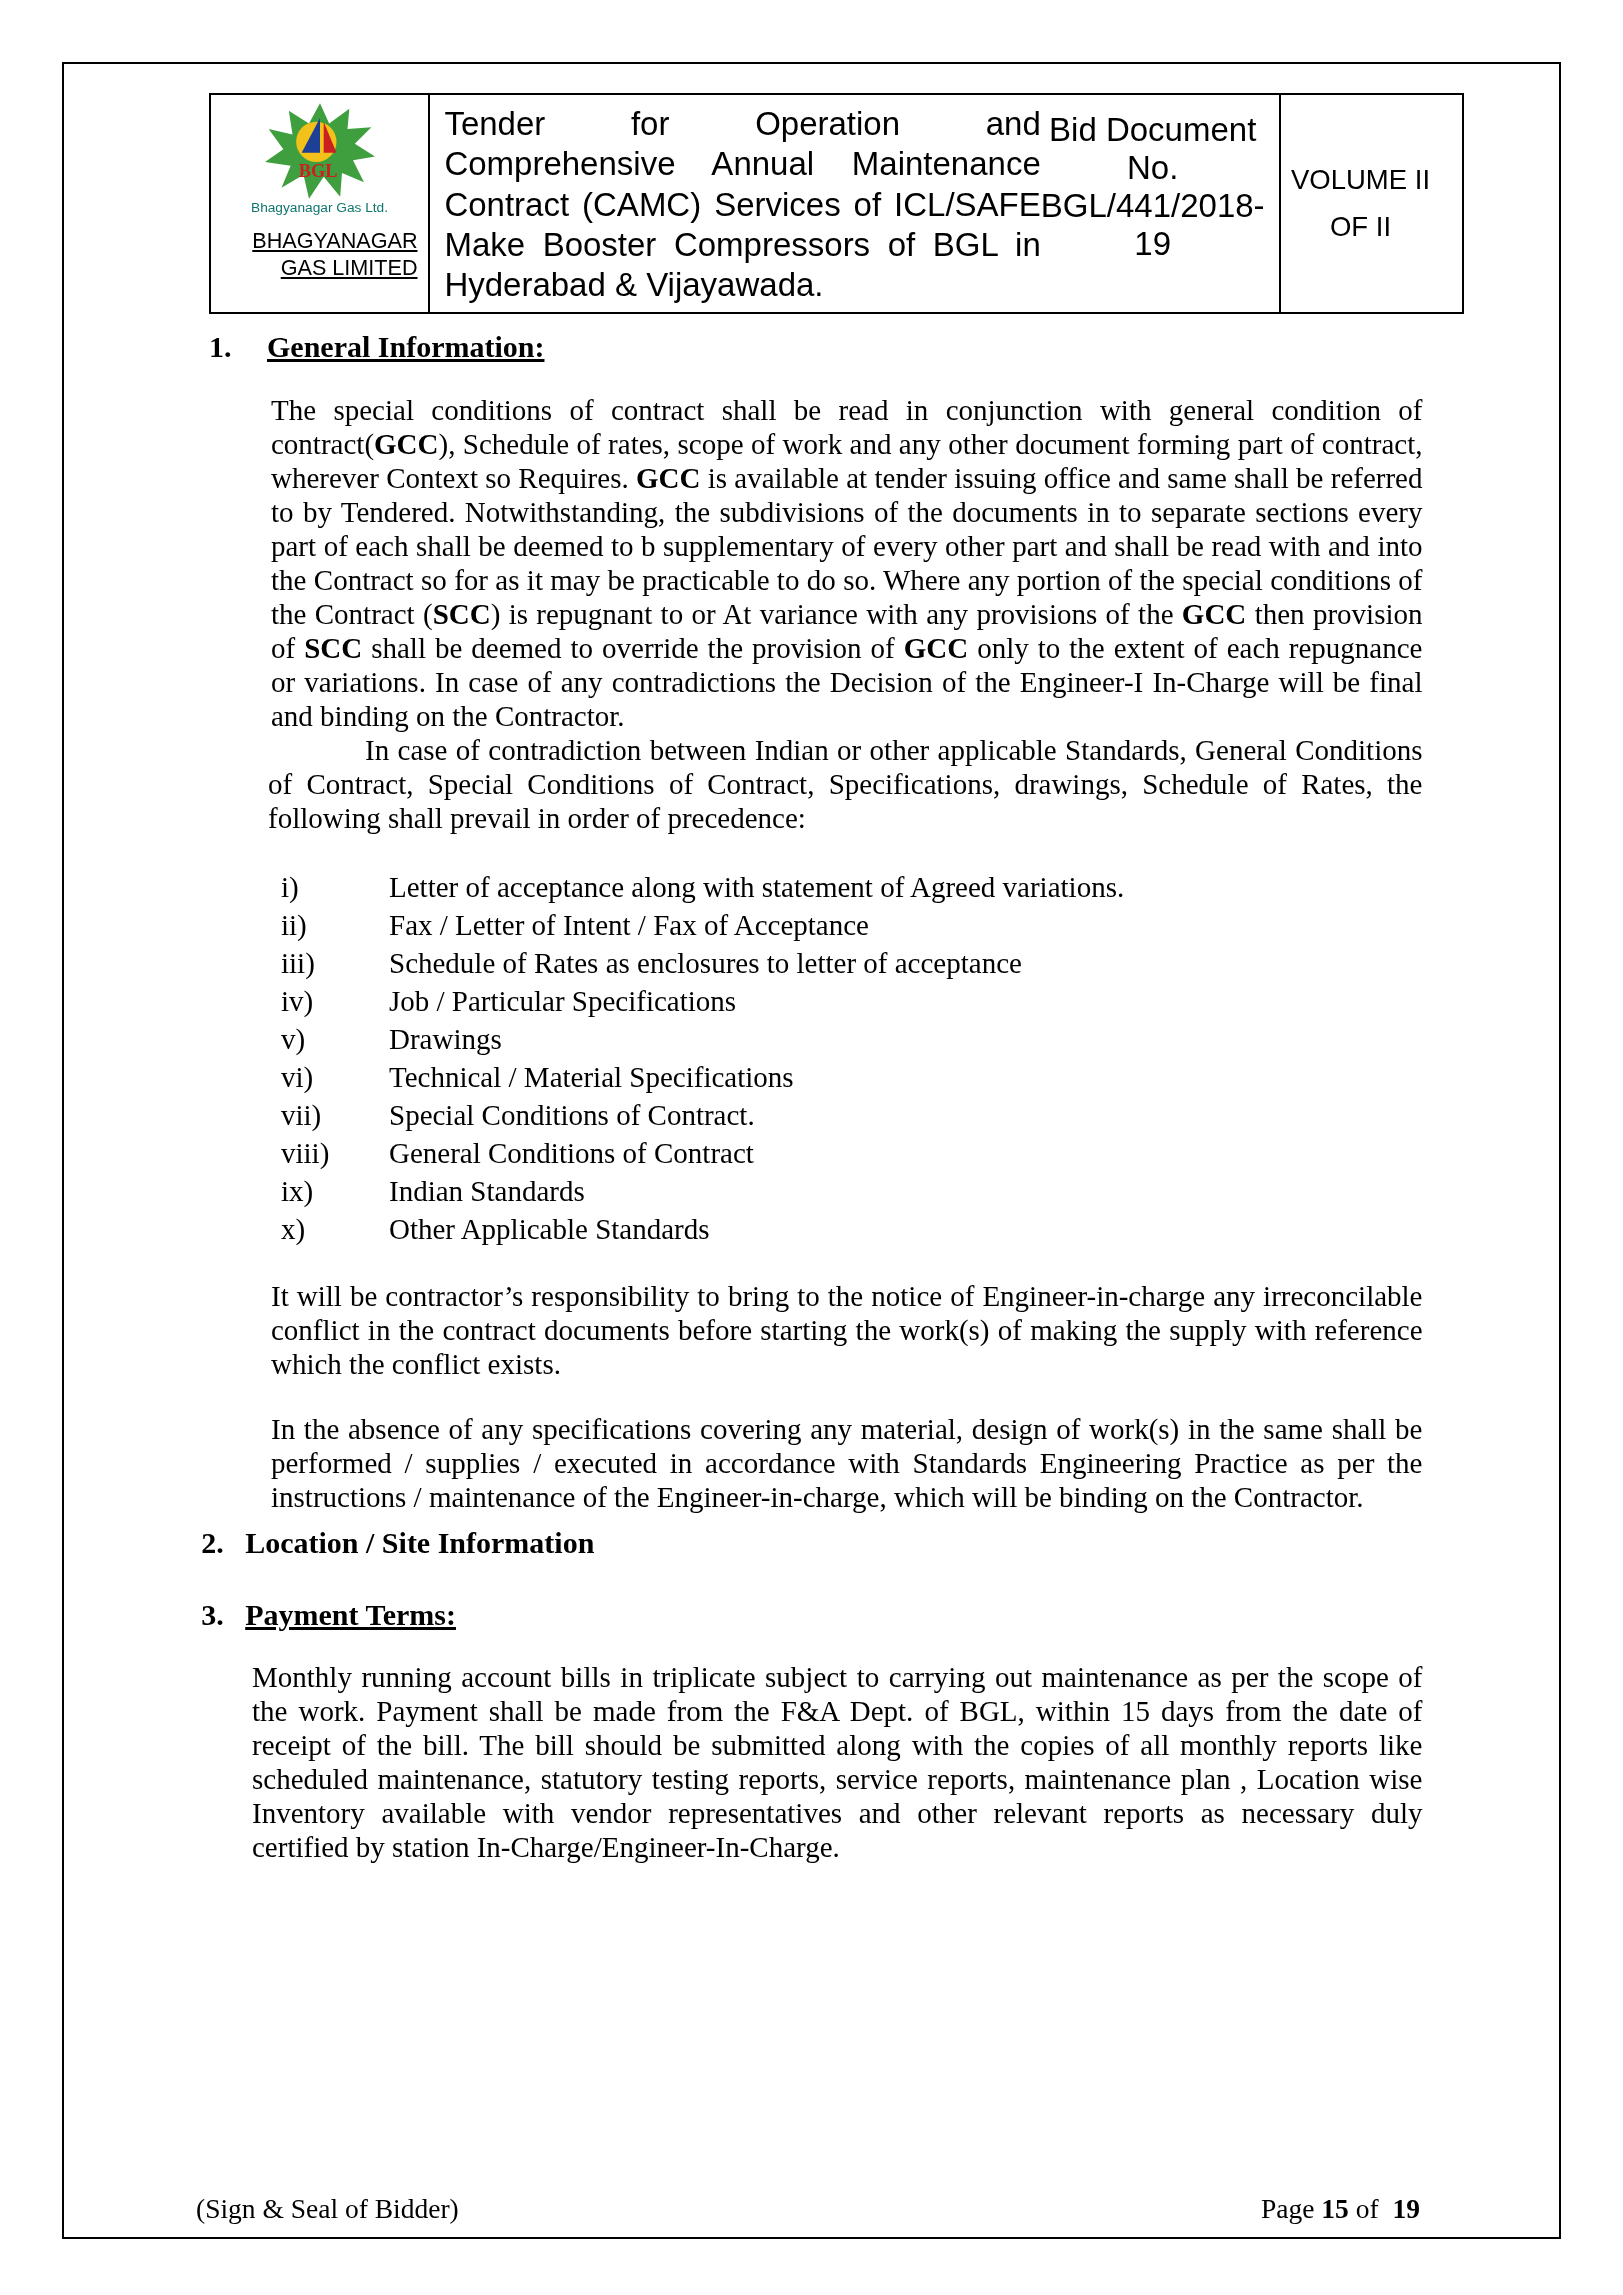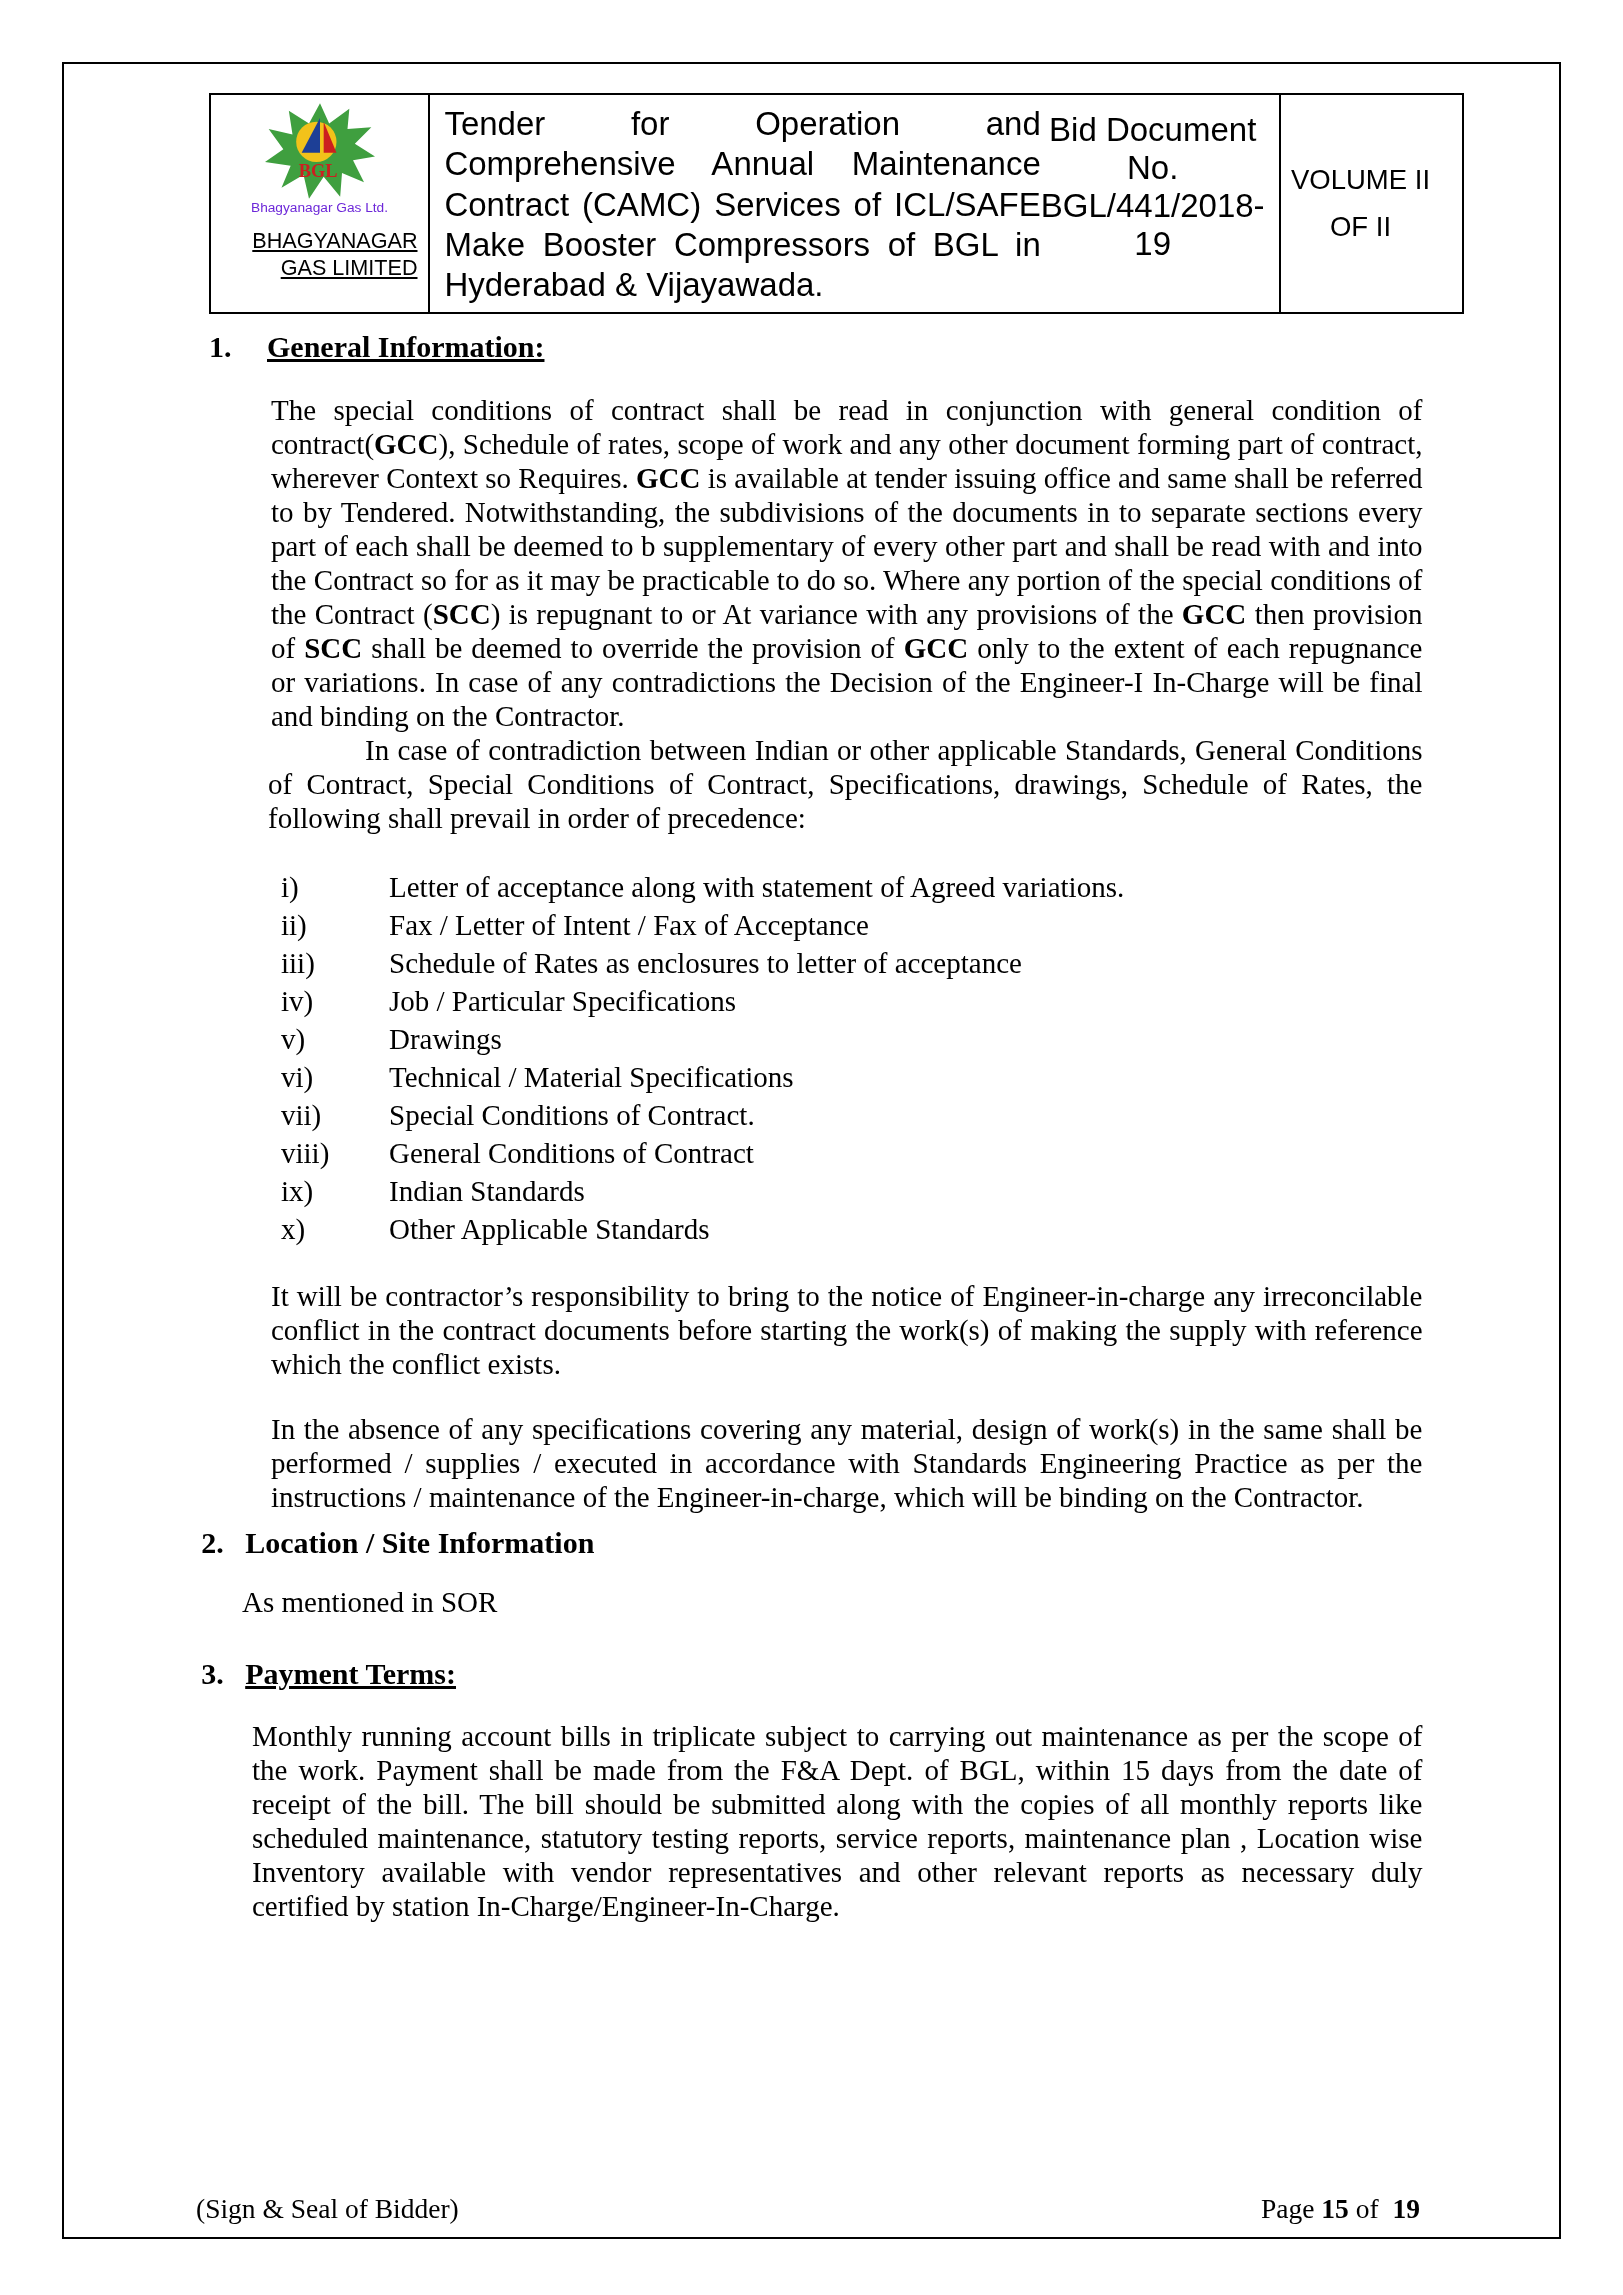--- a/index.html
+++ b/index.html
@@ -32,21 +32,21 @@
   .logo-cell {
     width: 217px;
     padding: 7.9px 5.2px 6.5px 5.2px;
     display: flex;
     flex-direction: column;
     align-items: center;
     justify-content: flex-start;
   }
   .logo-svg { width: 110px; height: 96px; display: block; }
   .logo-caption {
-    color: #6d28d9;
+    color: #0f766e;
     font-size: 13.7px;
     line-height: 1.1;
     text-align: center;
     margin-top: 1.3px;
   }
   .org-name {
     font-size: 21.6px;
     line-height: 1.25;
     text-align: right;
     margin-top: 13px;
@@ -208,21 +208,20 @@
 
     <div class="para para-mid">It will be contractor’s responsibility to bring to the notice of Engineer-in-charge any irreconcilable conflict in the contract documents before starting the work(s) of making the supply with reference which the conflict exists.</div>
 
     <div class="para para-mid">In the absence of any specifications covering any material, design of work(s) in the same shall be performed / supplies / executed in accordance with Standards Engineering Practice as per the instructions / maintenance of the Engineer-in-charge, which will be binding on the Contractor.</div>
 
     <div class="h-row loc-head">
       <span class="h-num-sm">2.</span>
       <span class="h-text">Location / Site Information</span>
     </div>
 
-    <div class="loc-body">As mentioned in SOR</div>
 
     <div class="h-row pay-head">
       <span class="h-num-sm">3.</span>
       <span class="h-text u">Payment Terms:</span>
     </div>
 
     <div class="para-pay">Monthly running account bills in triplicate subject to carrying out maintenance as per the scope of the work. Payment shall be made from the F&amp;A Dept. of BGL, within 15 days from the date of receipt of the bill. The bill should be submitted along with the copies of all monthly reports like scheduled maintenance, statutory testing reports, service reports, maintenance plan , Location wise Inventory available with vendor representatives and other relevant reports as necessary duly certified by station In-Charge/Engineer-In-Charge.</div>
   </div>
 
   <div class="footer">

